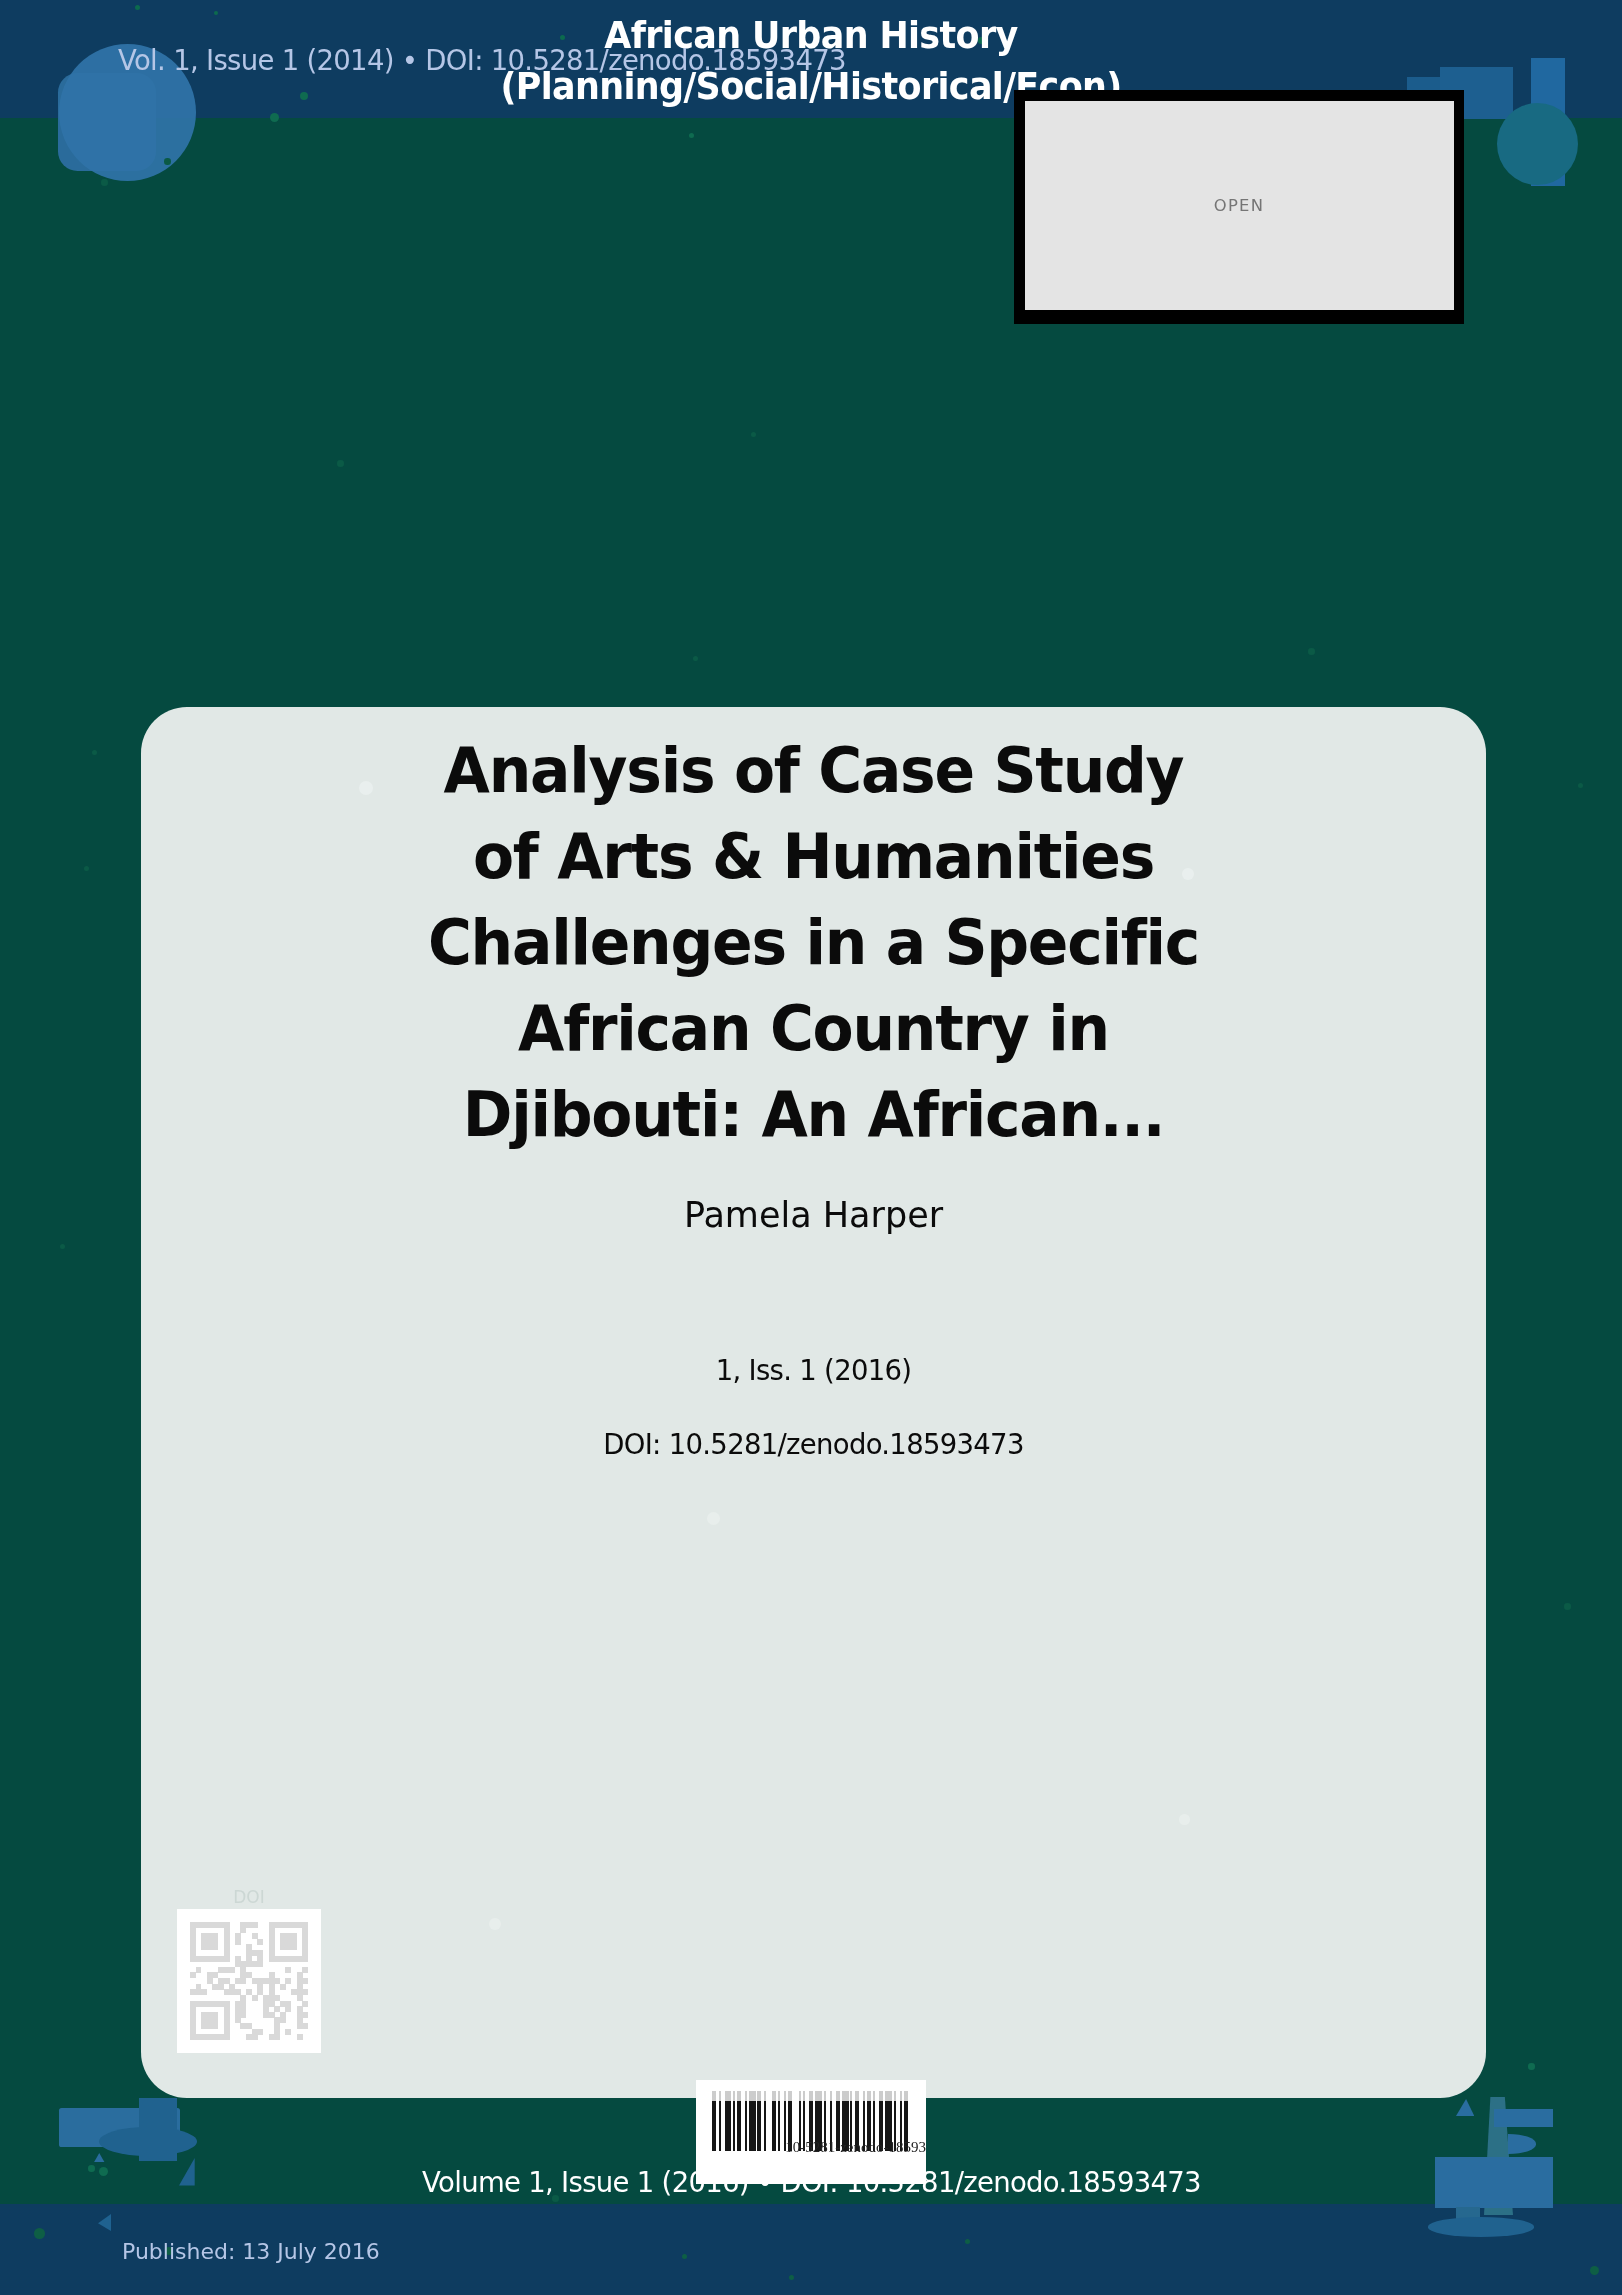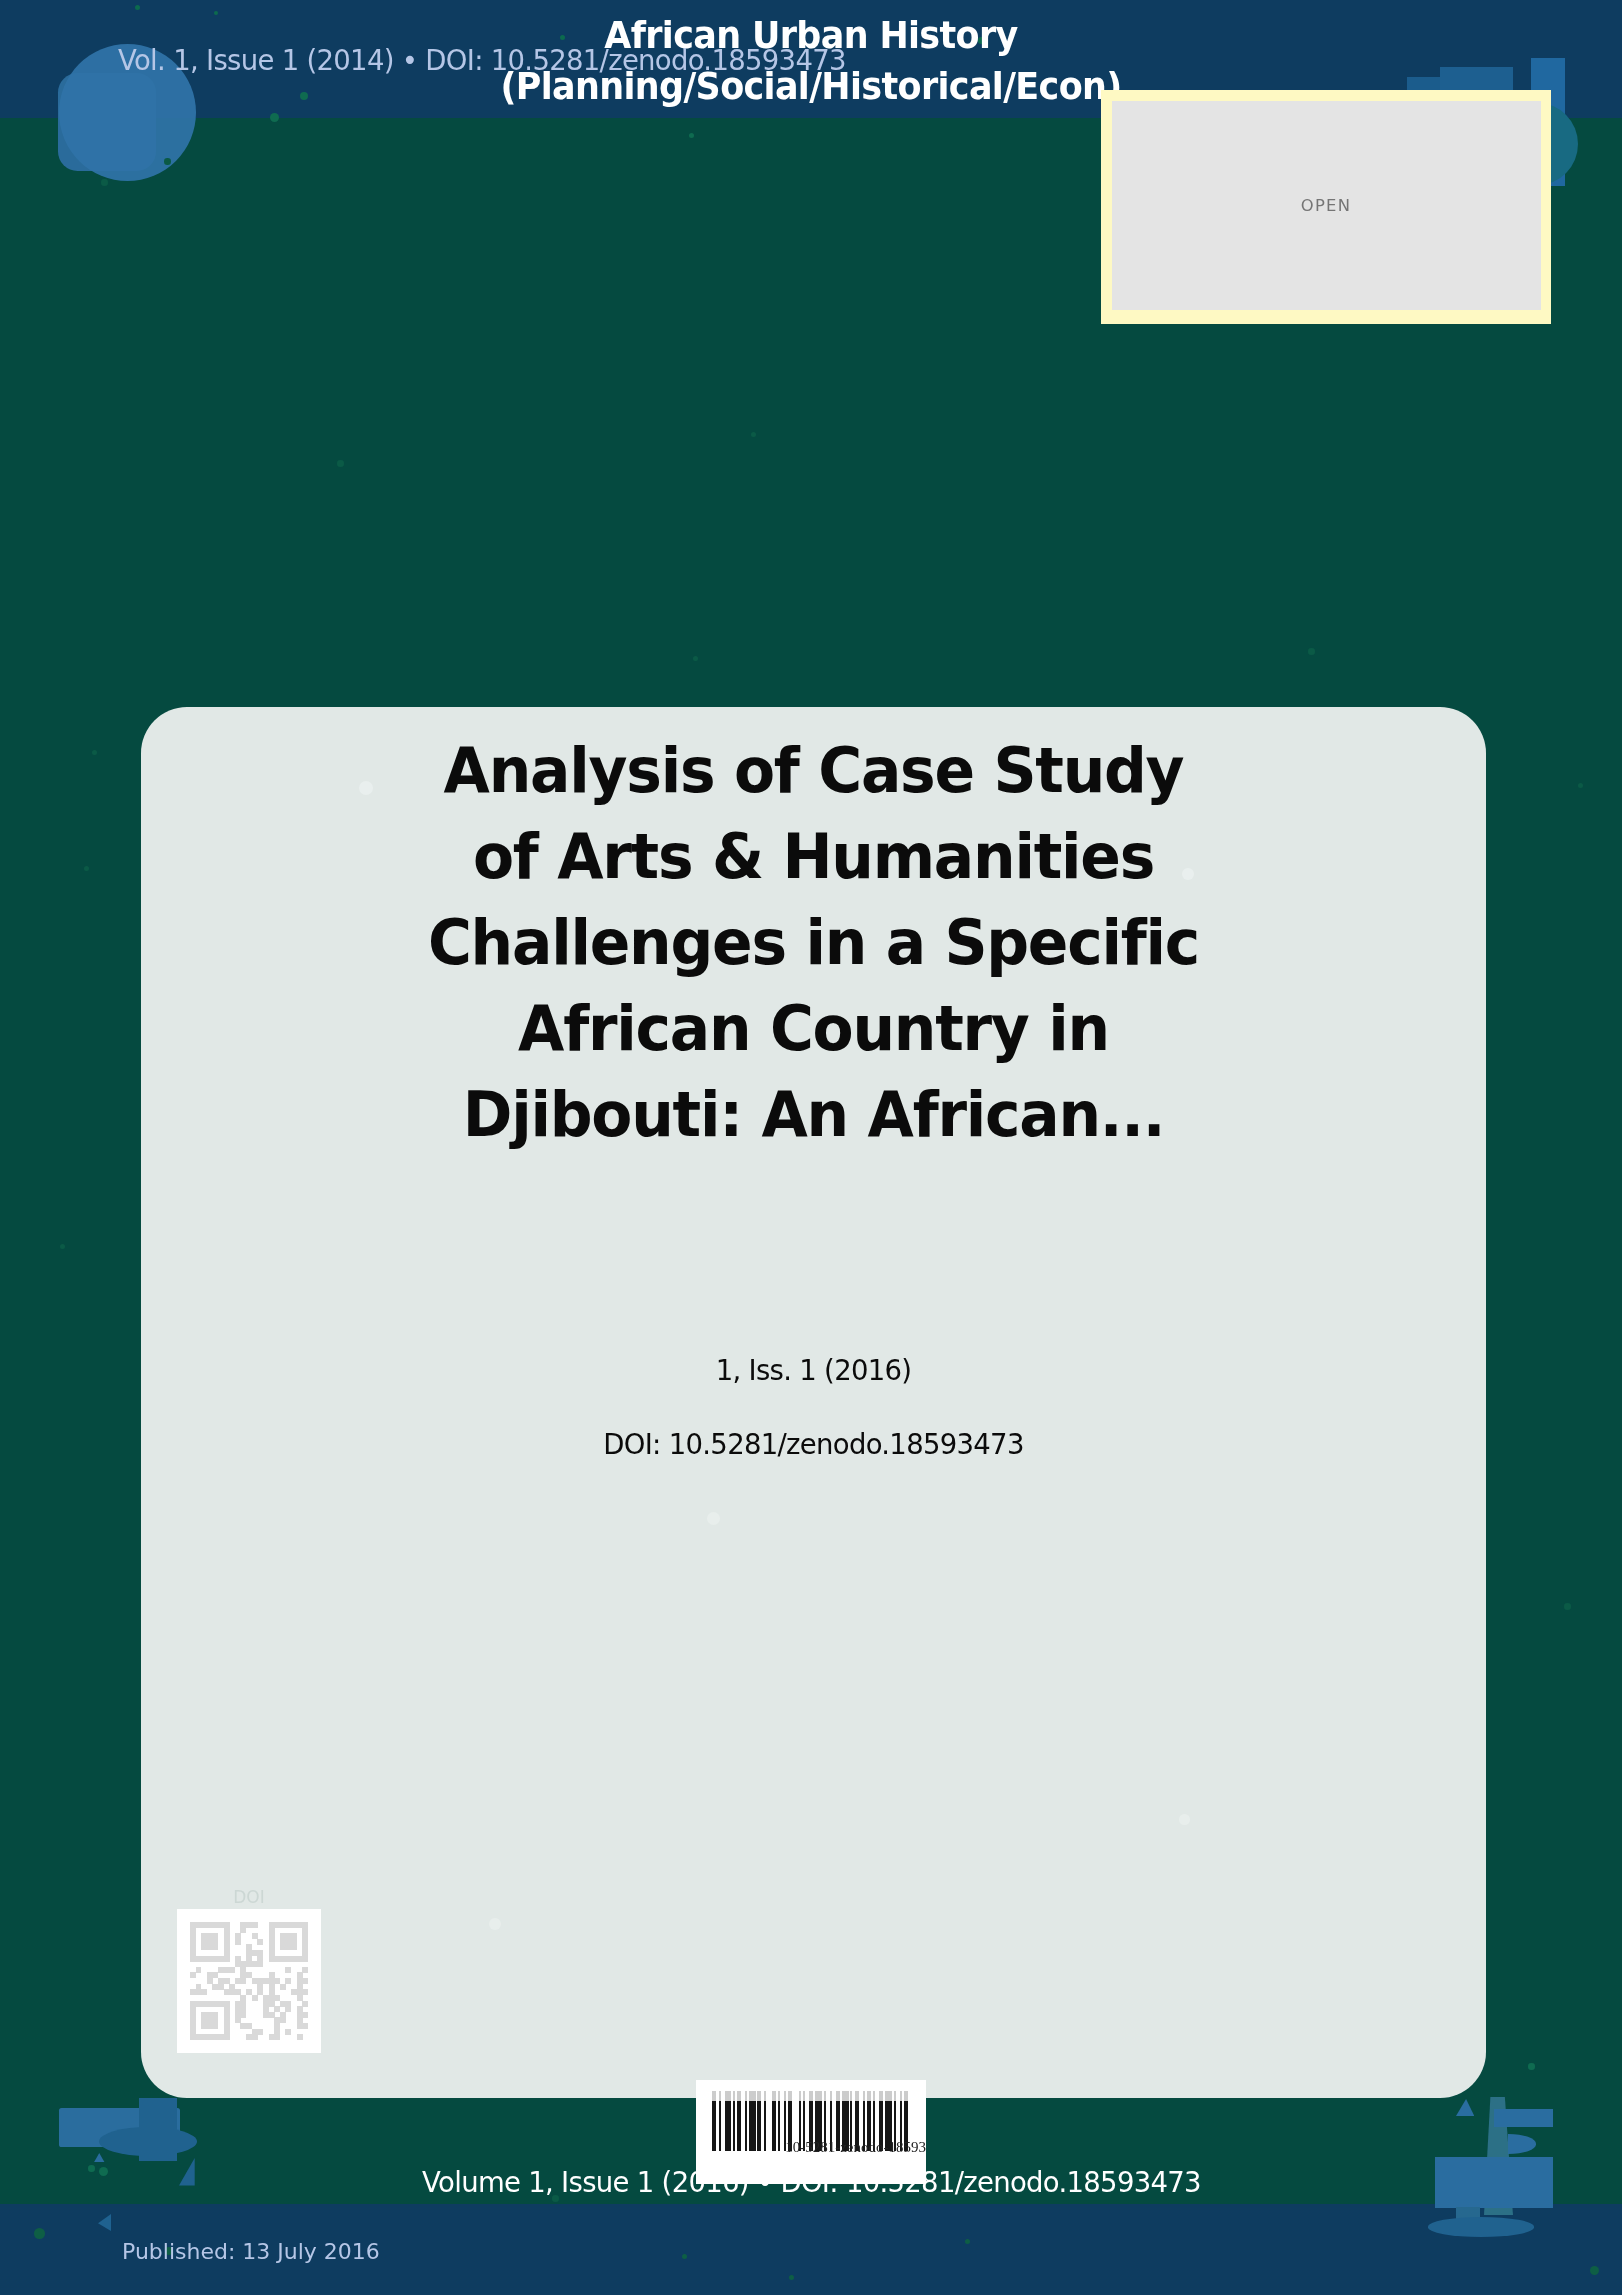--- a/index.html
+++ b/index.html
@@ -20,21 +20,21 @@
     left:811px;transform:translateX(-50%) scaleX(.92);transform-origin:50% 0;
     color:#ffffff;font-weight:bold;font-size:38px;line-height:38px;
     letter-spacing:-0.7px;white-space:nowrap;text-align:center;
   }
   .vol-line{
     left:118px;top:47px;color:#b5c6e6;font-size:27.5px;line-height:27.5px;
     letter-spacing:-0.7px;white-space:nowrap;
   }
 
   
-  .open-box{left:1101px;top:90px;width:450px;height:234px;background:#fef9c3;}
+  .open-box{left:1014px;top:90px;width:450px;height:234px;background:#000000;}
   .open-inner{
     position:absolute;left:10.5px;top:10.5px;right:10.5px;bottom:14.4px;background:#e4e4e4;
     display:flex;align-items:center;justify-content:center;
   }
   .open-label{color:#757575;font-size:16.4px;letter-spacing:1.3px;}
 
   
   .card{
     left:141px;top:707px;width:1345px;height:1391px;background:#e1e8e6;
     border-radius:46px;
@@ -154,20 +154,21 @@
   <div class="dot" style="left:1179px;top:1814px;width:10.5px;height:10.5px;background:#e8eeec;"></div>
   <div class="dot" style="left:489px;top:1918px;width:11.8px;height:11.8px;background:#e8eeec;"></div>
 
   <div class="abs card-text title-block">
     <div>Analysis of Case Study</div>
     <div>of Arts &amp; Humanities</div>
     <div>Challenges in a Specific</div>
     <div>African Country in</div>
     <div>Djibouti: An African...</div>
   </div>
+  <div class="abs card-text author">Pamela Harper</div>
   <div class="abs card-text journal-ref">
     <div>1, Iss. 1 (2016)</div>
   </div>
   <div class="abs card-text doi-line">DOI: 10.5281/zenodo.18593473</div>
 
   <div class="abs qr-caption">DOI</div>
   <div class="abs qr-box">
     <div class="qr-grid" id="qr">
         <div class="qr-m" style="left: 0px; top: 0px; width: 5.9px; height: 5.9px;"></div>
         <div class="qr-m" style="left: 5.6px; top: 0px; width: 5.9px; height: 5.9px;"></div>

